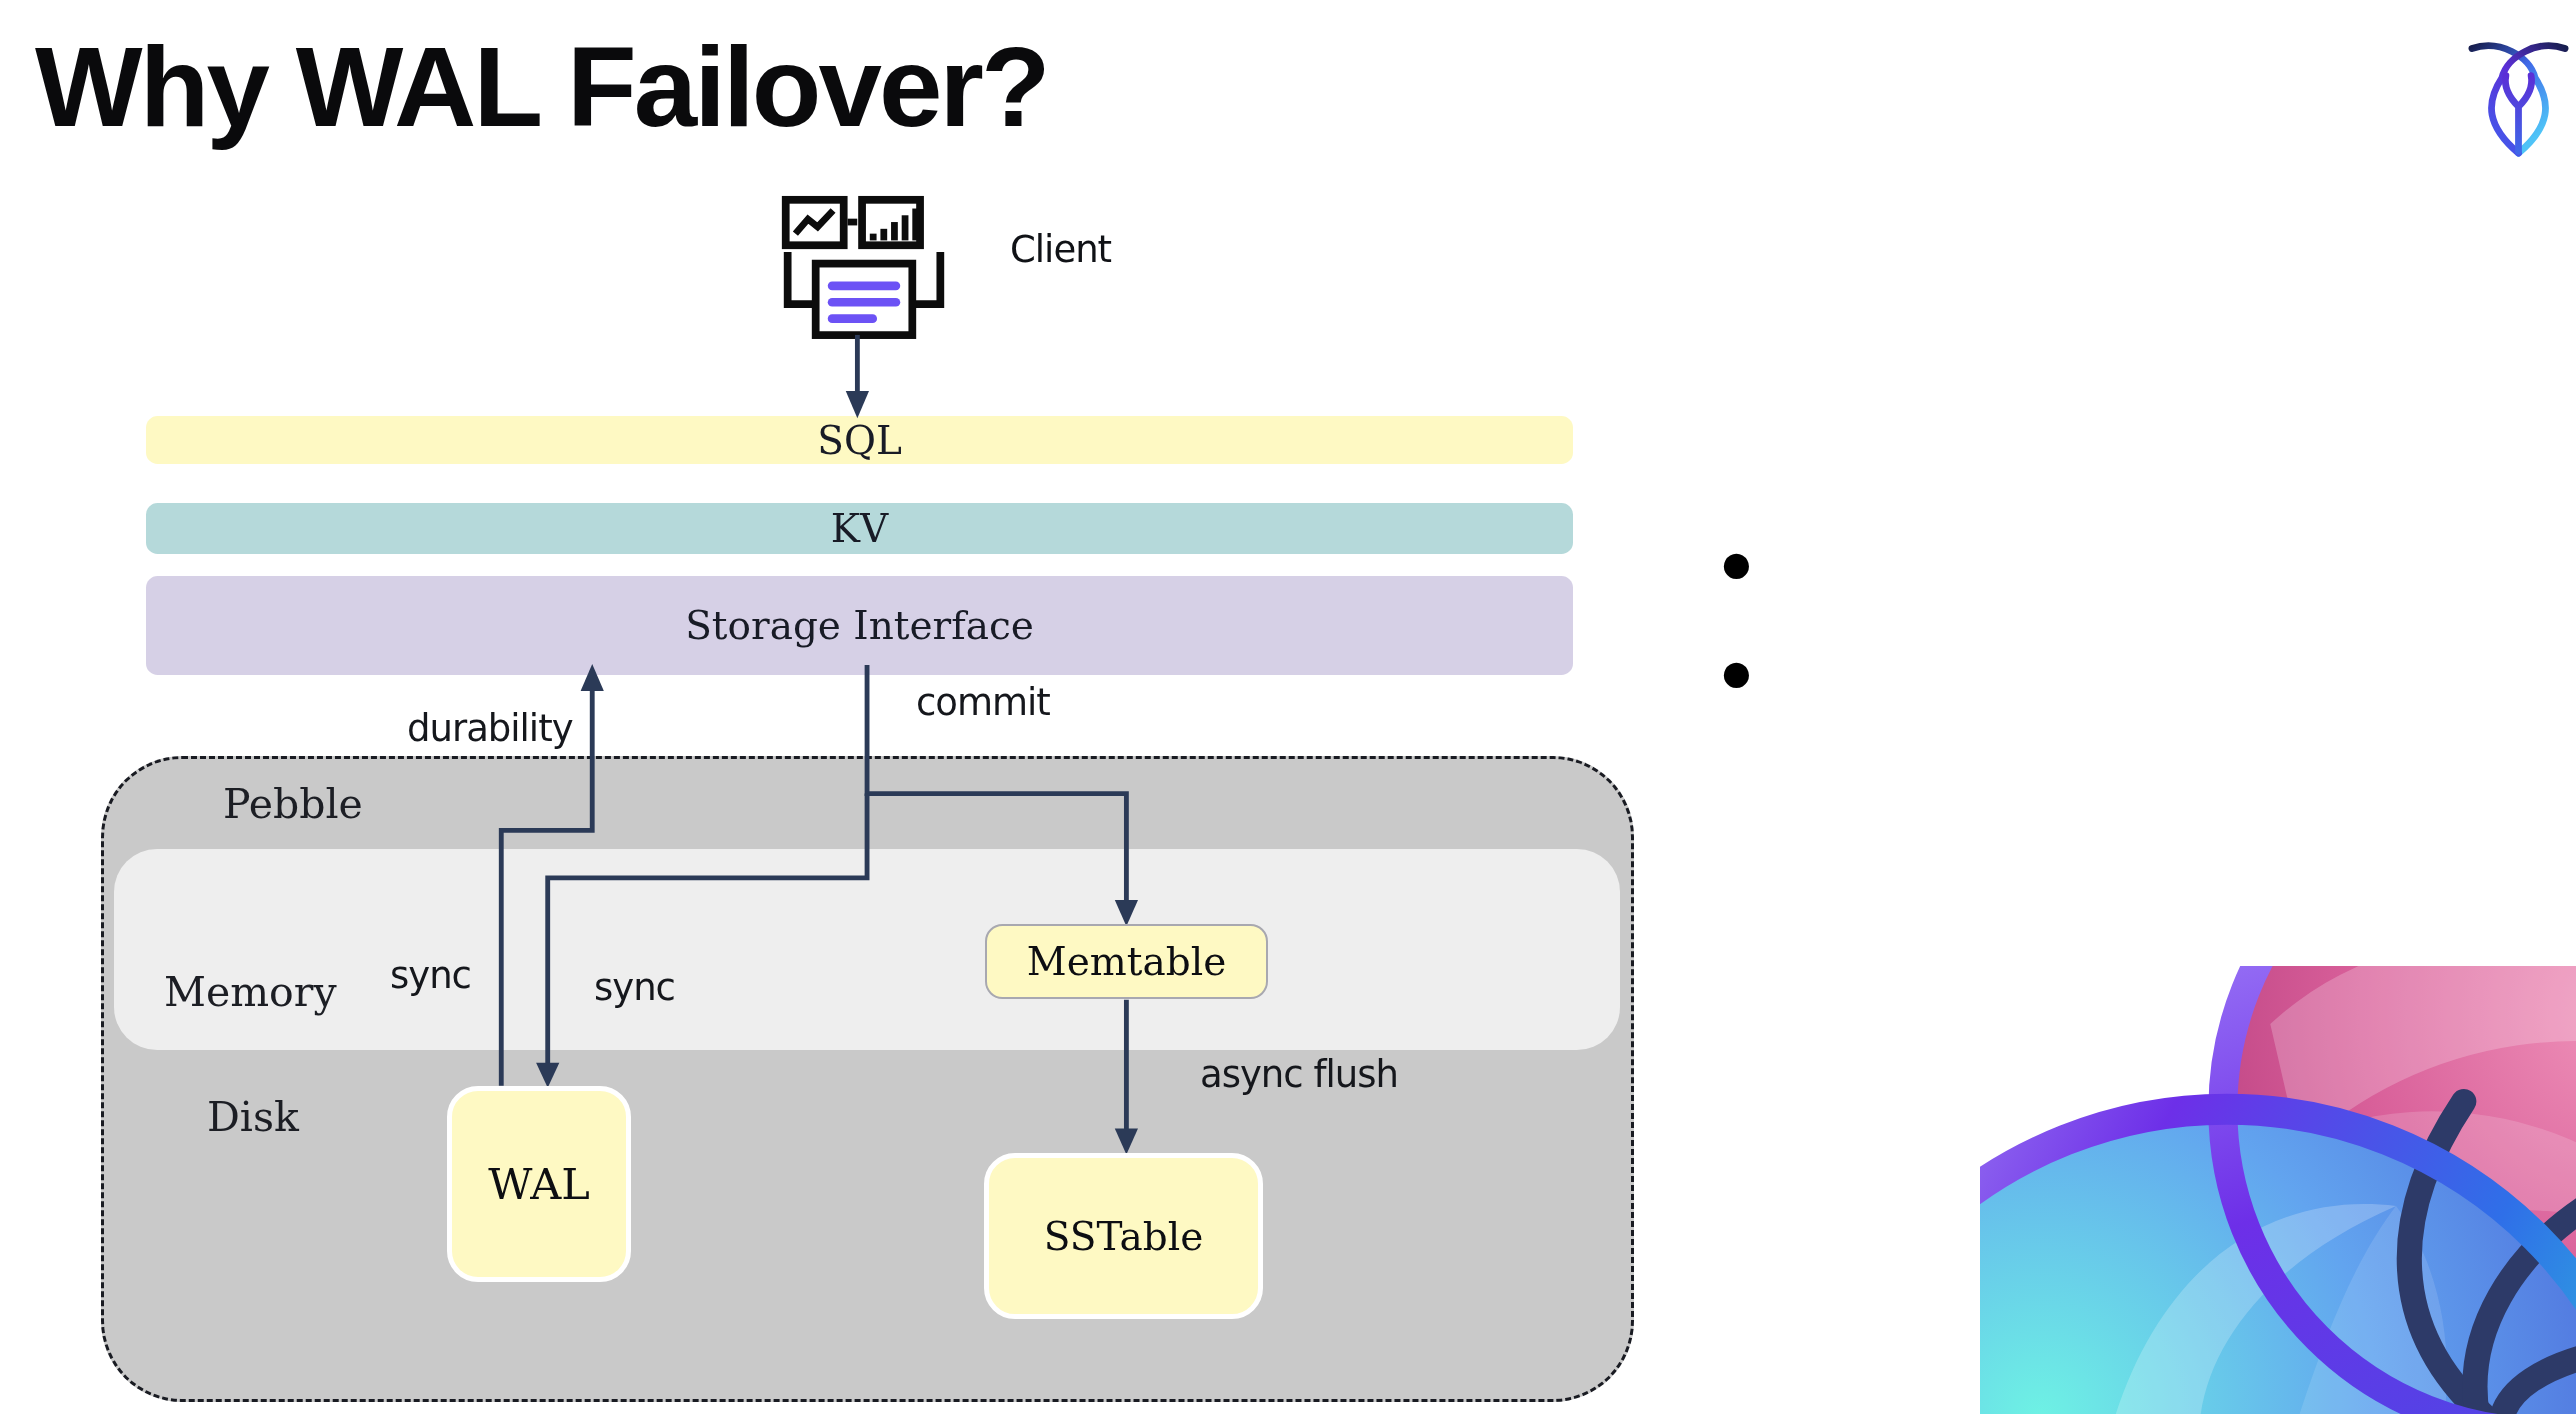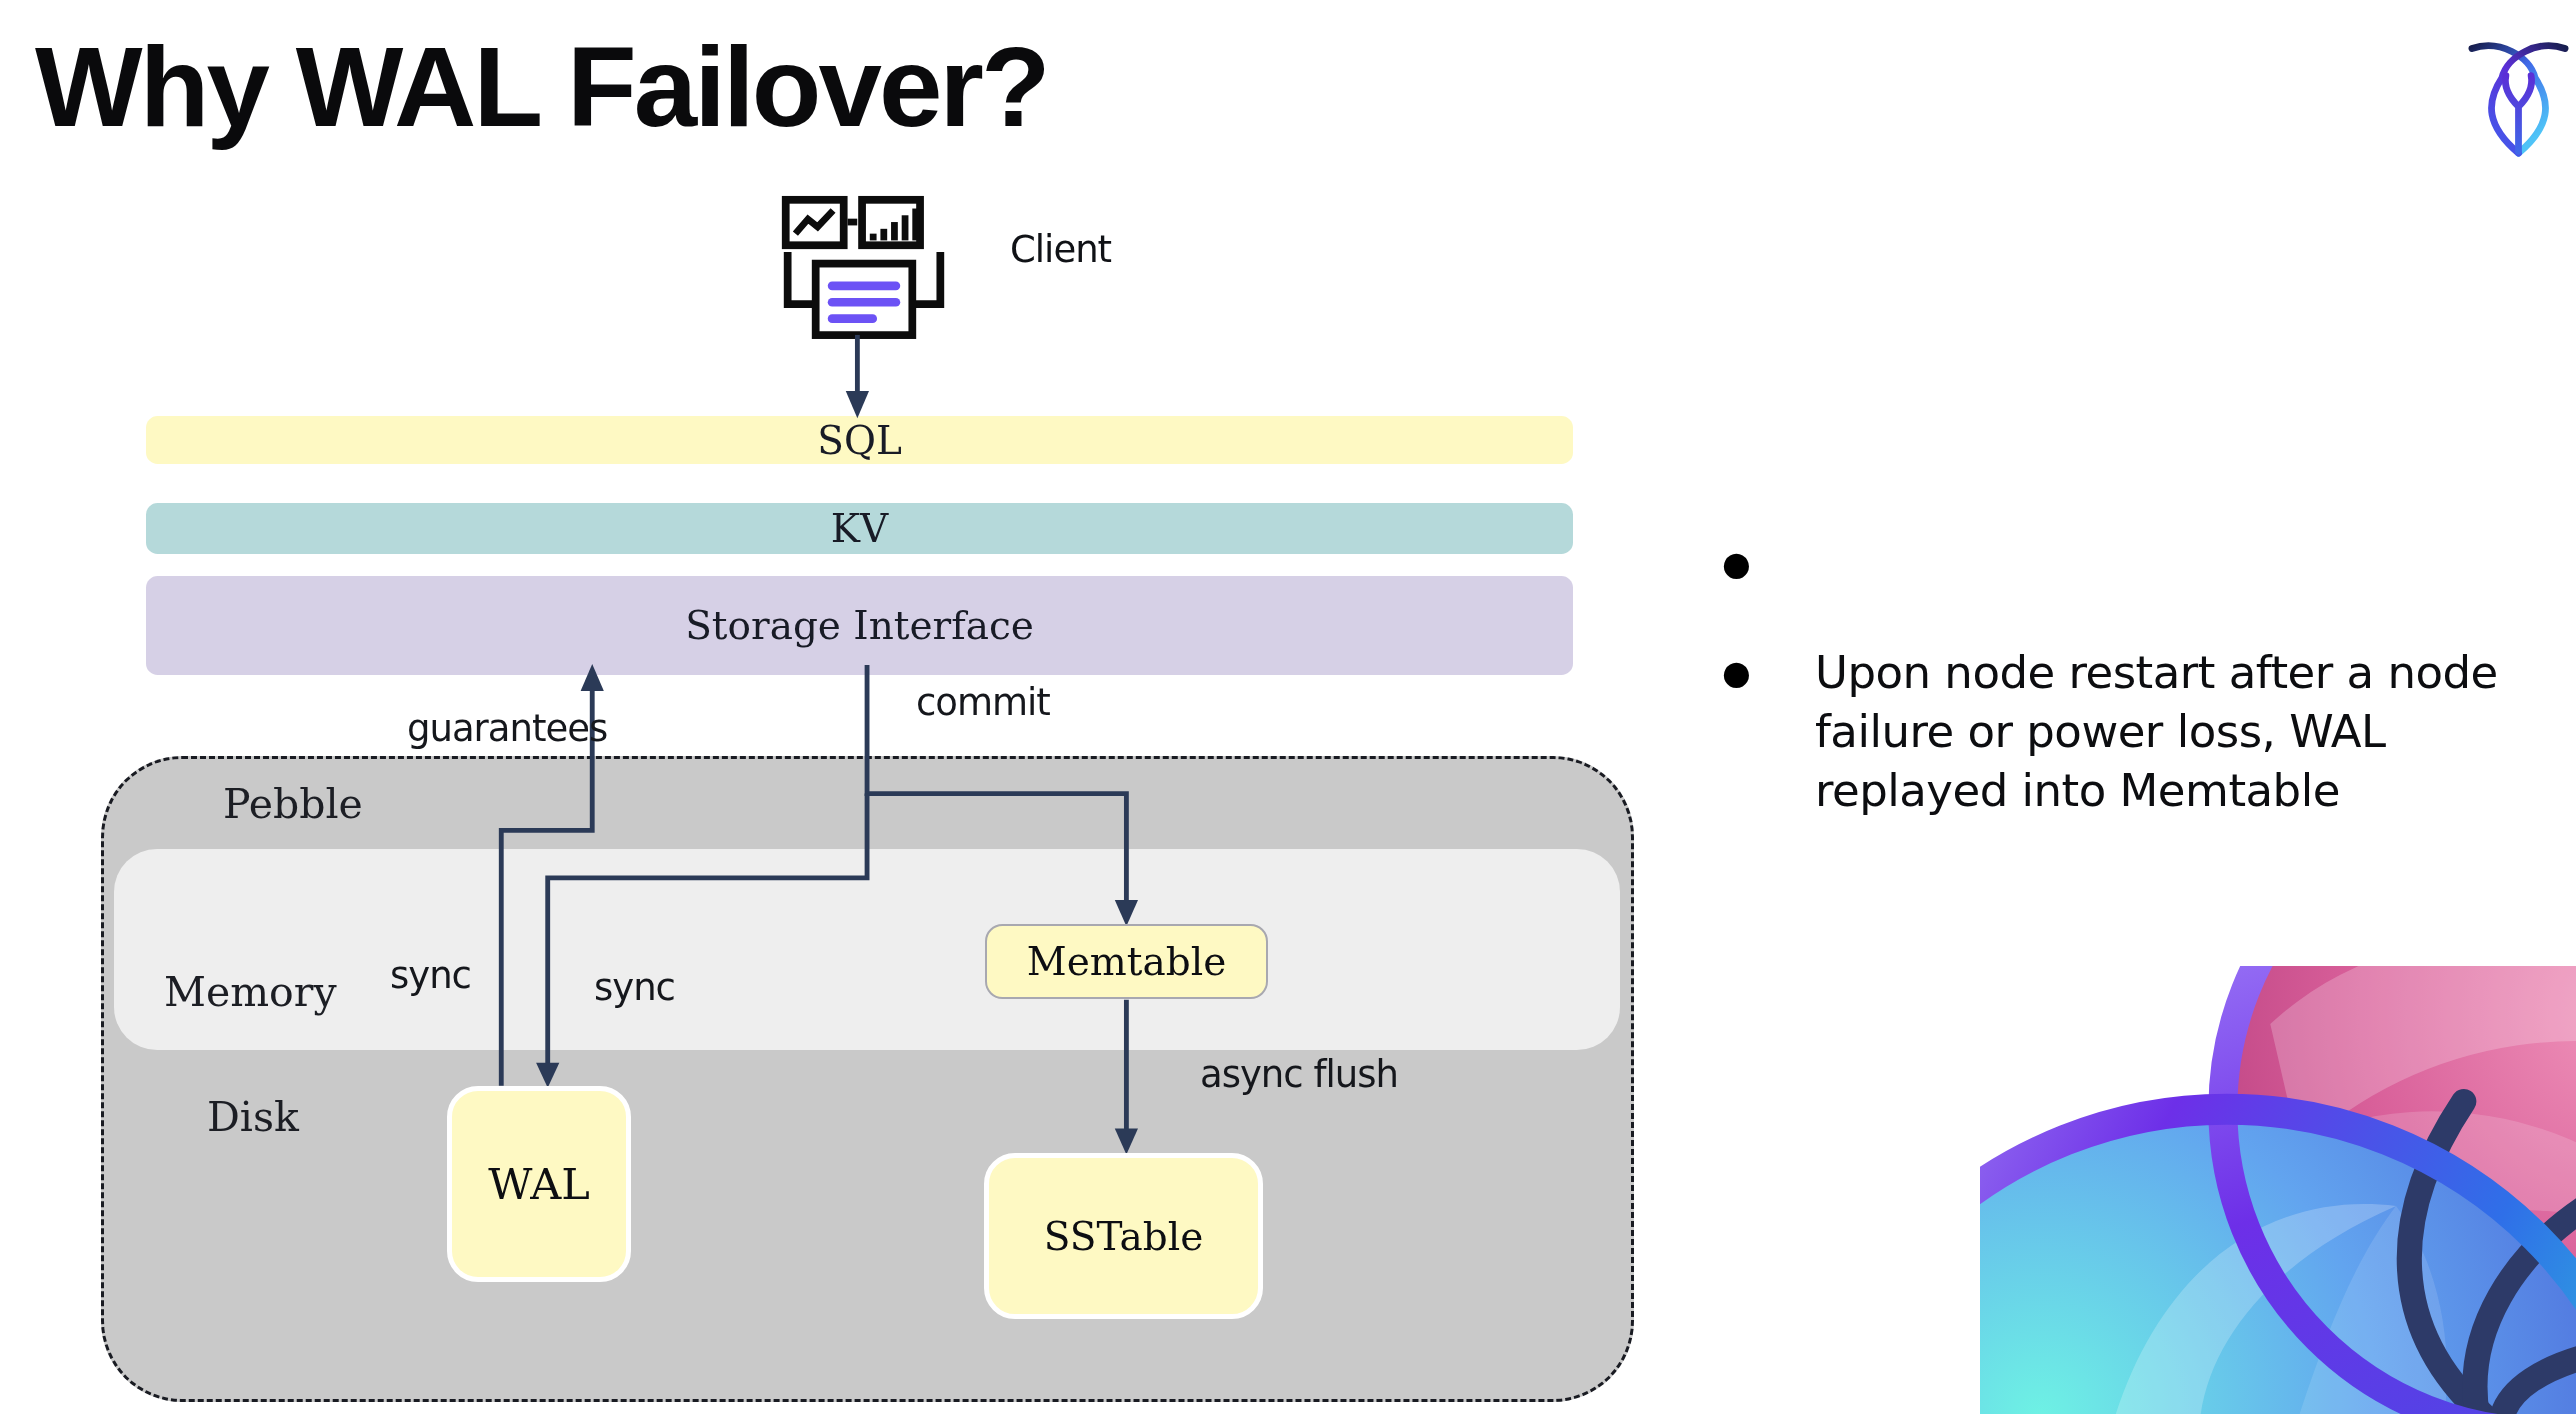--- a/index.html
+++ b/index.html
@@ -200,21 +200,21 @@
   </g>
   <g fill="#2B3A57" stroke="none">
     <polygon points="874,404 898,404 886,432"></polygon>
     <polygon points="600,714 624,714 612,686"></polygon>
     <polygon points="1152,930 1176,930 1164,957"></polygon>
     <polygon points="554,1098 578,1098 566,1124"></polygon>
     <polygon points="1152,1166 1176,1166 1164,1193"></polygon>
   </g>
 </svg>
 
-<div class="abs flow-label" id="lbl-committed">guarantees</div>
+<div class="abs flow-label" id="lbl-committed">durability</div>
 <div class="abs flow-label" id="lbl-commit">commit</div>
 <div class="abs flow-label" id="lbl-sync-left">sync</div>
 <div class="abs flow-label" id="lbl-sync-right">sync</div>
 <div class="abs flow-label" id="lbl-async">async flush</div>
 
 <div class="abs node-box" id="box-wal">
   <span>WAL</span>
 </div>
 <div class="abs node-box" id="box-memtable">
   <span>Memtable</span>
@@ -222,21 +222,20 @@
 <div class="abs node-box" id="box-sstable">
   <span>SSTable</span>
 </div>
 
 <div class="abs" id="bullets">
   <div class="bullet-item">
     <span class="bullet-dot">●</span>
   </div>
   <div class="bullet-item">
     <span class="bullet-dot">●</span>
-    <span class="bullet-text">Upon node restart after a node failure or power loss, WAL replayed into Memtable</span>
   </div>
 </div>
 
 <svg class="abs" id="corner-art" viewBox="0 0 616 464" aria-hidden="true">
   <defs>
     <radialGradient id="pinkG" cx="0.62" cy="0.35" r="0.75">
       <stop offset="0" stop-color="#ef92b9"></stop>
       <stop offset="0.55" stop-color="#d9609a"></stop>
       <stop offset="1" stop-color="#b93f80"></stop>
     </radialGradient>

